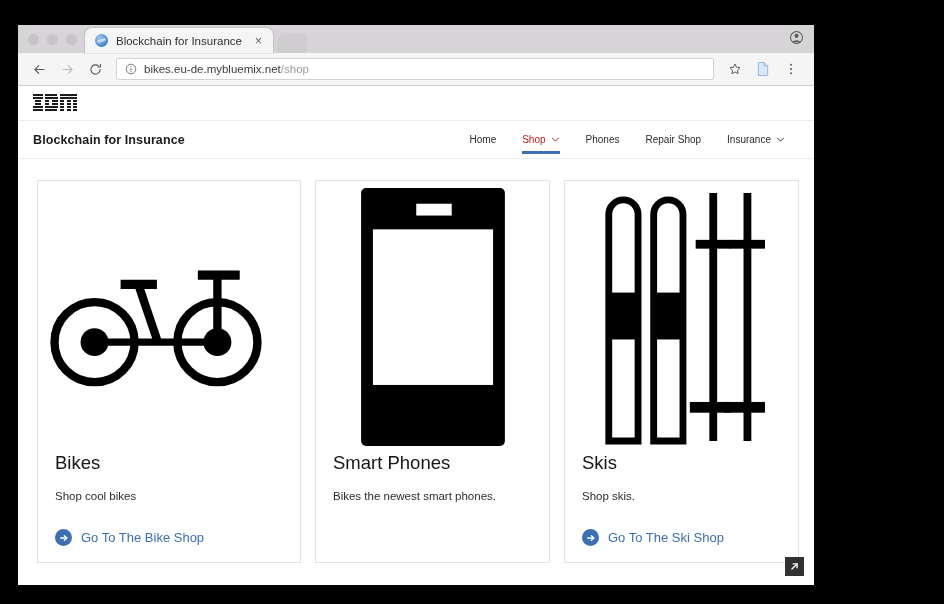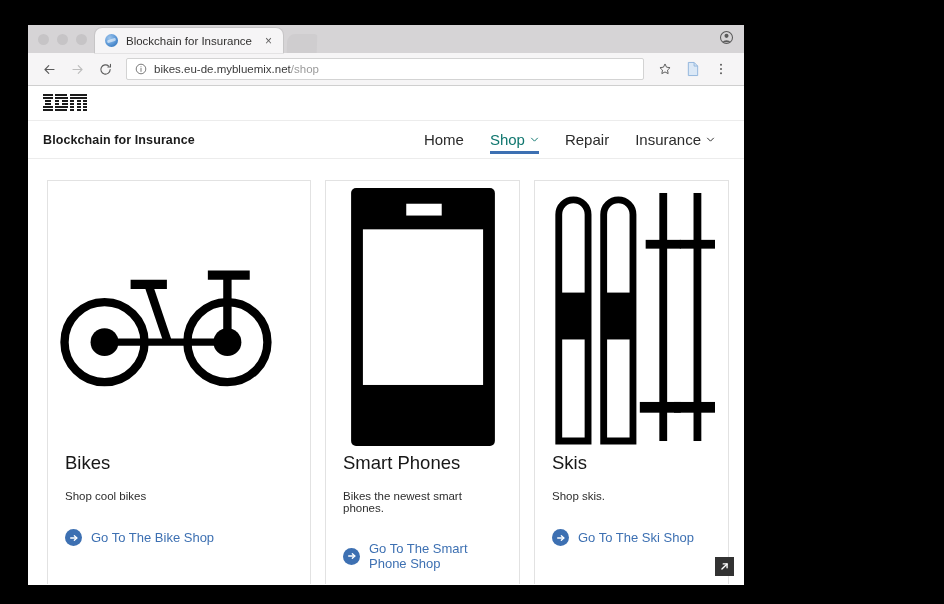--- a/index.html
+++ b/index.html
@@ -13,22 +13,22 @@
   }
 
   
   .screen {
     position: relative;
     width: 944px; height: 604px;
     background: #000000;
   }
   .browser-window {
     position: absolute;
-    left: 28px; top: 25px;
-    width: 716px; height: 560px;
+    left: 18px; top: 25px;
+    width: 796px; height: 560px;
     background: #ffffff;
     overflow: hidden;
     box-shadow: 0 2px 10px rgba(0,0,0,0.35);
   }
 
   
   .tabstrip {
     position: relative;
     height: 28px;
     background: #d6d4d6;
@@ -146,24 +146,24 @@
   .navlinks {
     margin-left: auto;
     display: flex; align-items: stretch;
     height: 38px;
     gap: 0;
   }
   .navlink {
     position: relative;
     display: flex; align-items: center; gap: 5px;
     padding: 0 13px;
-    font-size: 15px; color: #2b2b2b;
+    font-size: 10px; color: #2b2b2b;
     white-space: nowrap;
   }
-  .navlink.active { color: #0f766e; }
+  .navlink.active { color: #b91c1c; }
   .navlink.active::after {
     content: "";
     position: absolute; left: 13px; right: 13px; bottom: 5px;
     height: 3px; background: #3d70b2;
   }
   .chev { width: 9px; height: 9px; display: inline-block; }
 
   
   .cards {
     display: flex;
@@ -338,23 +338,26 @@
           </span>
 
           <span class="navlink active">
             <span>Shop</span>
             <svg class="chev" viewBox="0 0 12 12" fill="none" stroke="currentColor" stroke-width="1.3" stroke-linecap="round" stroke-linejoin="round">
                 <path d="M2 4.2 6 8.2l4-4"></path>
               </svg>
           </span>
 
           <span class="navlink">
-            <span>Repair</span>
+            <span>Phones</span>
           </span>
 
+          <span class="navlink">
+            <span>Repair Shop</span>
+          </span>
 
           <span class="navlink">
             <span>Insurance</span>
             <svg class="chev" viewBox="0 0 12 12" fill="none" stroke="currentColor" stroke-width="1.3" stroke-linecap="round" stroke-linejoin="round">
                 <path d="M2 4.2 6 8.2l4-4"></path>
               </svg>
           </span>
 
         </nav>
       </div>
@@ -394,29 +397,20 @@
           <div class="card-art">
             <svg width="148" height="262" viewBox="0 0 150 266">
               <rect x="2" y="2" width="146" height="262" rx="5" fill="#000000"></rect>
               <rect x="58" y="18" width="36" height="12" fill="#ffffff"></rect>
               <rect x="14" y="44" width="122" height="158" fill="#ffffff"></rect>
             </svg>
           </div>
           <div class="card-body">
             <h3 class="card-title">Smart Phones</h3>
             <p class="card-desc">Bikes the newest smart phones.</p>
-            <a class="card-link" href="#">
-              <span class="arrow-badge">
-                <svg width="10" height="10" viewBox="0 0 12 12" fill="none" stroke="#ffffff" stroke-width="1.6" stroke-linecap="round" stroke-linejoin="round">
-                  <path d="M2 6h7.2"></path>
-                    <path d="M6.4 3.2 9.4 6l-3 2.8"></path>
-                </svg>
-              </span>
-              <span>Go To The Smart Phone Shop</span>
-            </a>
           </div>
         </div>
 
         <div class="card">
           <div class="card-art">
             <svg width="166" height="266" viewBox="0 0 170 270">
               <g fill="none" stroke="#000000" stroke-width="7">
                 <path d="M10 262V30a15 15 0 0 1 30 0v232z"></path>
                 <path d="M56 262V30a15 15 0 0 1 30 0v232z"></path>
               </g>

